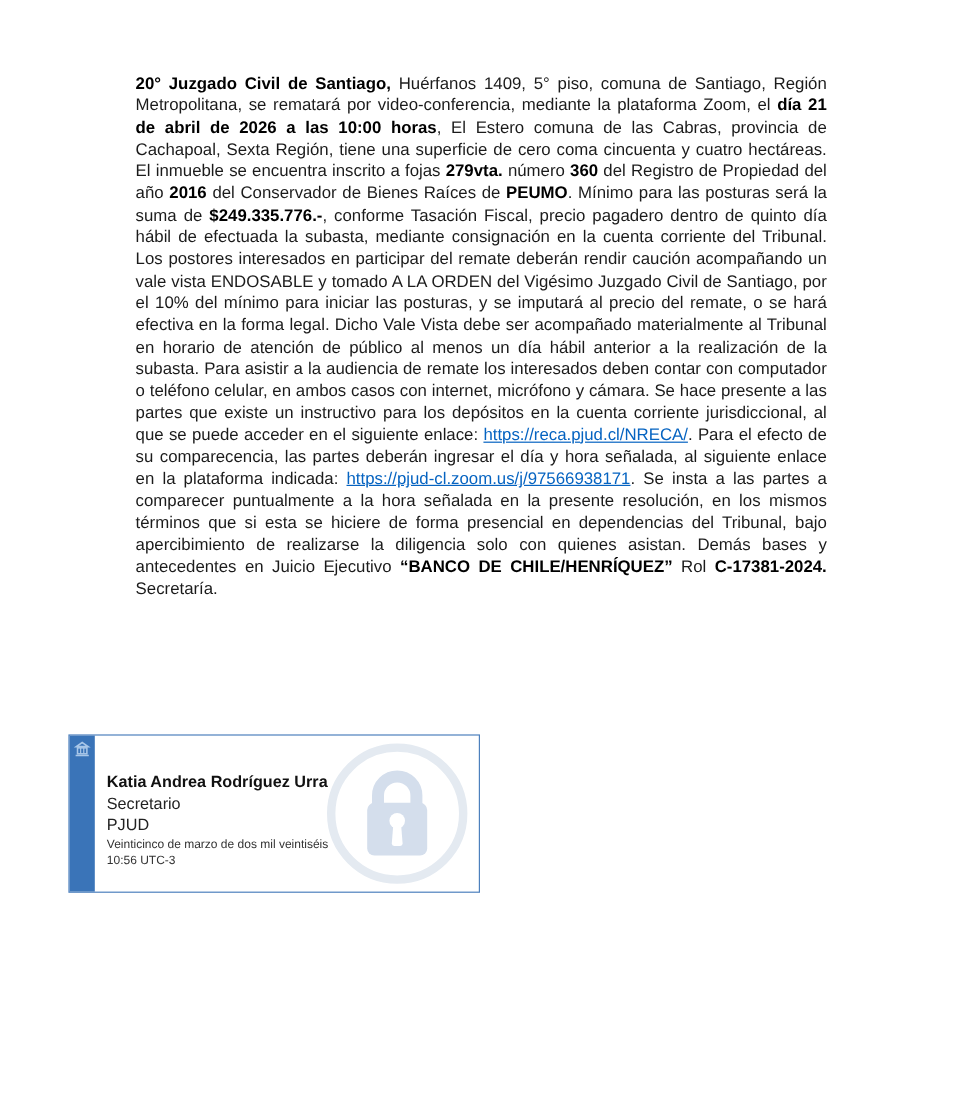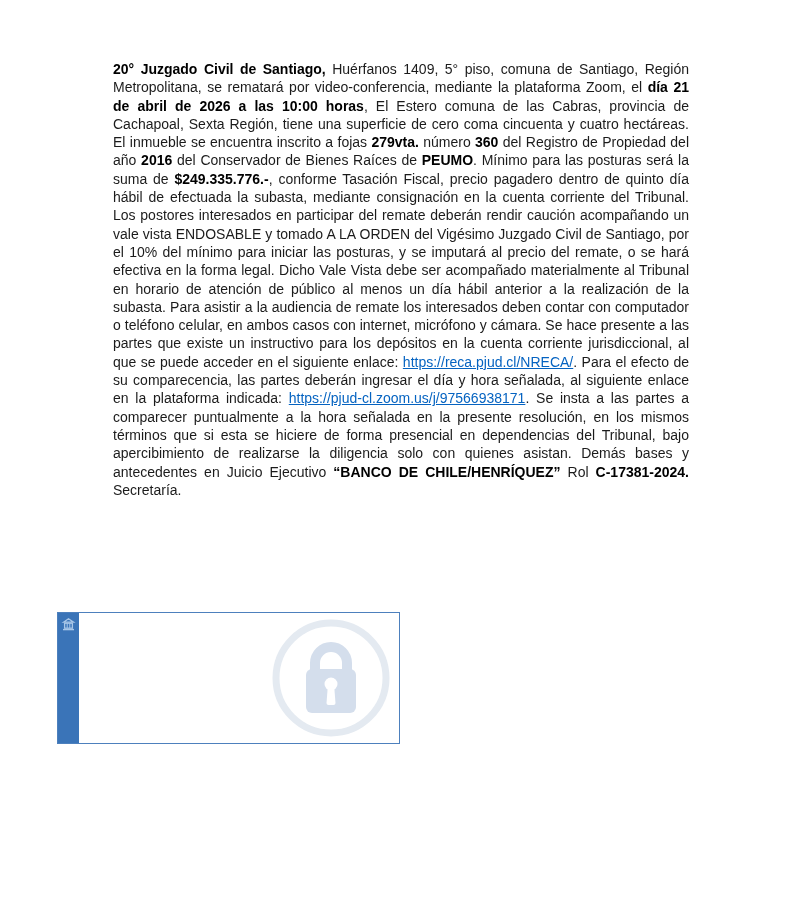--- a/index.html
+++ b/index.html
@@ -97,20 +97,27 @@
     </div>
 
     <svg class="sig-watermark" viewBox="0 0 122 122">
       <circle cx="61" cy="61" r="55" fill="none" id="wm-ring" stroke-width="7" stroke="#e4eaf1"></circle>
       <path id="wm-shackle" d="M45 56 v-10 a16 16 0 0 1 32 0 v10" fill="none" stroke-width="10" stroke="#d4deec"></path>
       <rect id="wm-body" x="36" y="52" width="50" height="44" rx="6" fill="#d4deec"></rect>
       <circle cx="61" cy="67" r="6.5" fill="#ffffff"></circle>
       <path d="M58 67 h6 l1.5 19 a2 2 0 0 1 -2 2 h-5 a2 2 0 0 1 -2 -2 Z" fill="#ffffff"></path>
     </svg>
 
+    <div class="sig-content">
+      <div class="sig-name">Katia Andrea Rodríguez Urra</div>
+      <div class="sig-role">Secretario</div>
+      <div class="sig-org">PJUD</div>
+      <div class="sig-date">Veinticinco de marzo de dos mil veintiséis</div>
+      <div class="sig-time">10:56 UTC-3</div>
+    </div>
   </div>
 
   <div class="barcode-wrap">
     <svg id="barcode-svg" width="262" height="79" viewBox="0 0 262 79">
         <rect x="0" y="0" width="11" height="79" fill="#000"></rect>
         <rect x="14" y="0" width="1.5" height="79" fill="#000"></rect>
         <rect x="18" y="0" width="3" height="79" fill="#000"></rect>
         <rect x="23" y="0" width="1.5" height="79" fill="#000"></rect>
         <rect x="27" y="0" width="2" height="79" fill="#000"></rect>
         <rect x="33" y="0" width="3" height="3.6" fill="#000"></rect>

